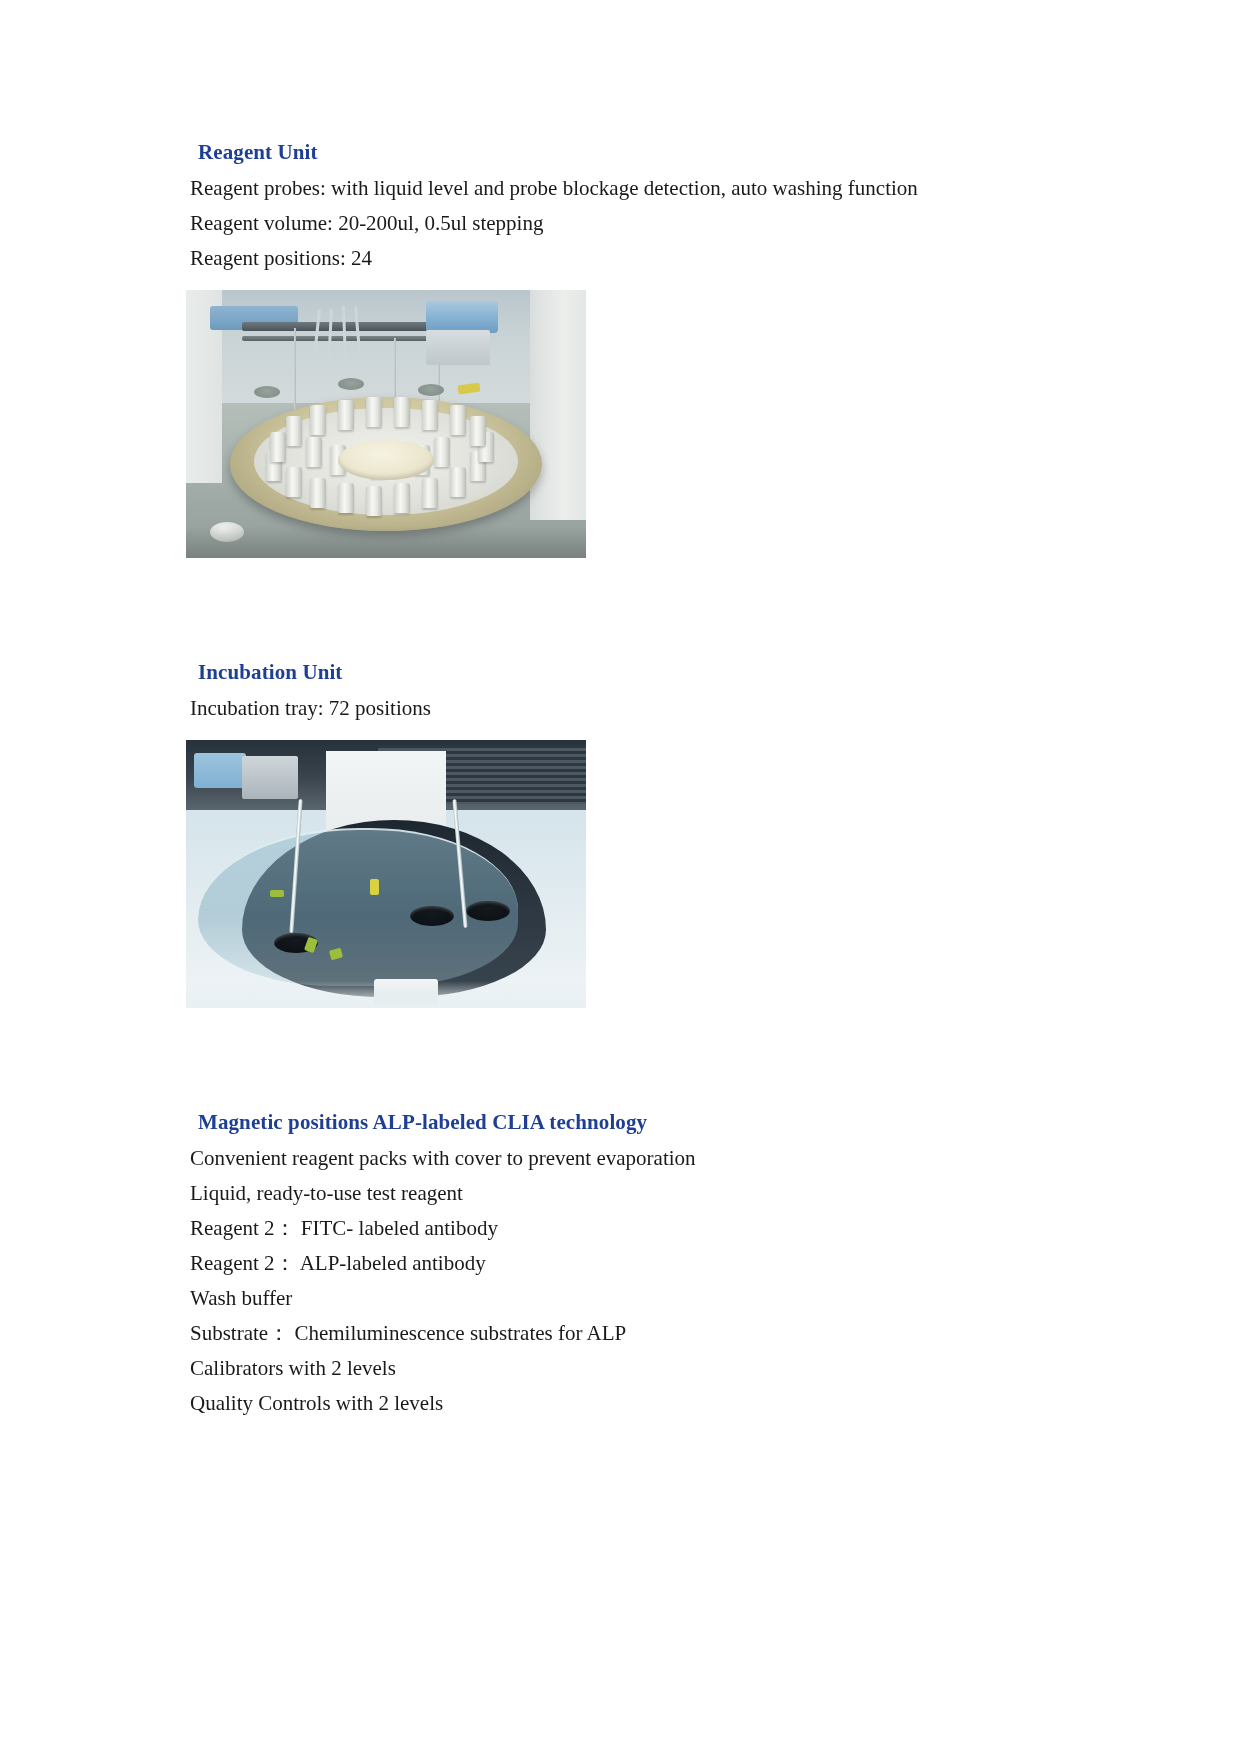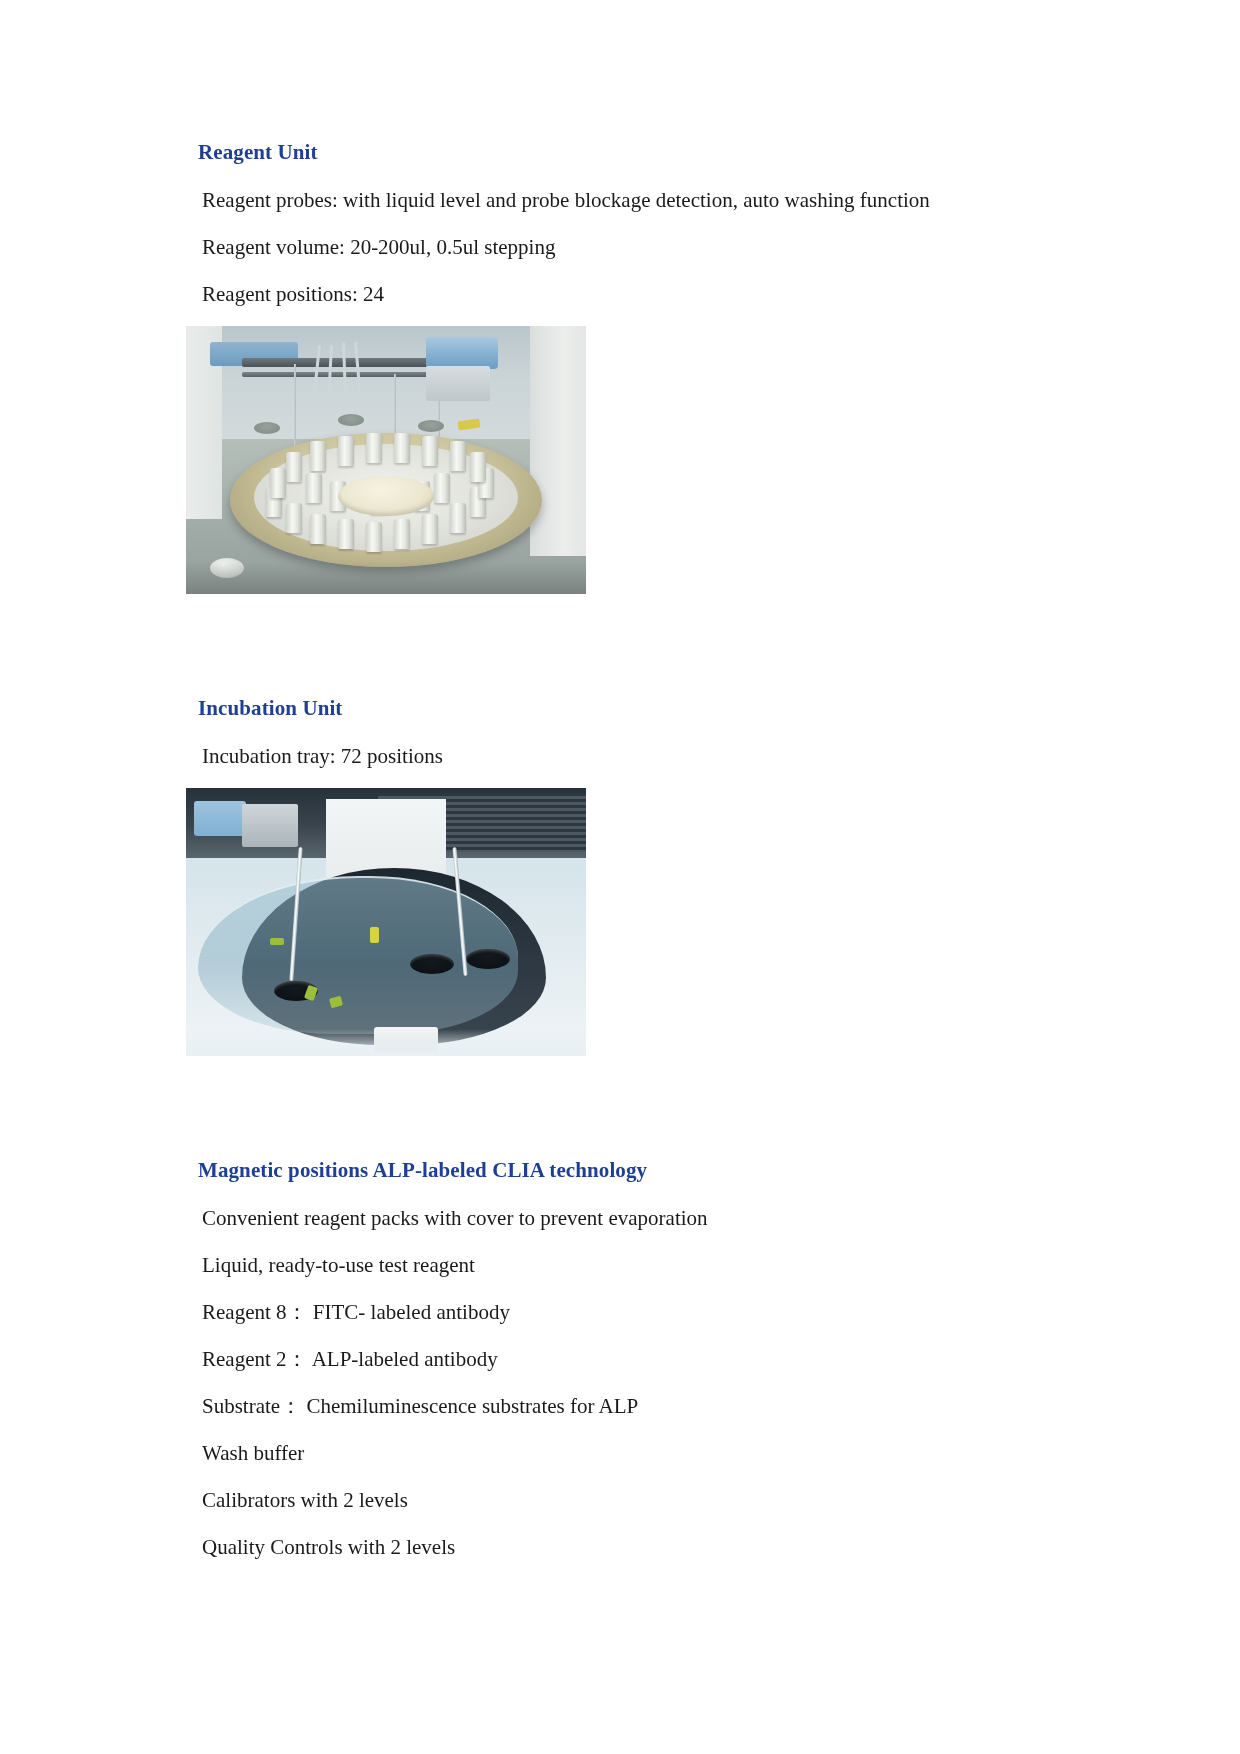--- a/index.html
+++ b/index.html
@@ -38,21 +38,21 @@
     color: #1f3f94;
     line-height: 33px;
     margin: 0 0 4px 12px;
     letter-spacing: 0.1px;
   }
   .spec-line {
     font-family: "Liberation Serif", serif;
     font-size: 21px;
     line-height: 31px;
     color: #1a1a1a;
-    margin: 16px;
+    margin: 4px;
     white-space: pre-wrap;
   }
   .photo {
     margin-top: 16px;
     border: 0;
     overflow: hidden;
     position: relative;
   }
   .photo-reagent {
     width: 400px;
@@ -356,22 +356,22 @@
         <div class="i-floor"></div>
       </div>
     </div>
 
     <div class="gap-2"></div>
 
     <div class="section">
       <div class="section-heading">Magnetic positions ALP-labeled CLIA technology</div>
       <p class="spec-line">Convenient reagent packs with cover to prevent evaporation</p>
       <p class="spec-line">Liquid, ready-to-use test reagent</p>
-      <p class="spec-line">Reagent 8： FITC- labeled antibody</p>
+      <p class="spec-line">Reagent 2： FITC- labeled antibody</p>
       <p class="spec-line">Reagent 2： ALP-labeled antibody</p>
+      <p class="spec-line">Wash buffer</p>
       <p class="spec-line">Substrate： Chemiluminescence substrates for ALP</p>
-      <p class="spec-line">Wash buffer</p>
       <p class="spec-line">Calibrators with 2 levels</p>
       <p class="spec-line">Quality Controls with 2 levels</p>
     </div>
 
   </div>
 </div>
 
 </body></html>

